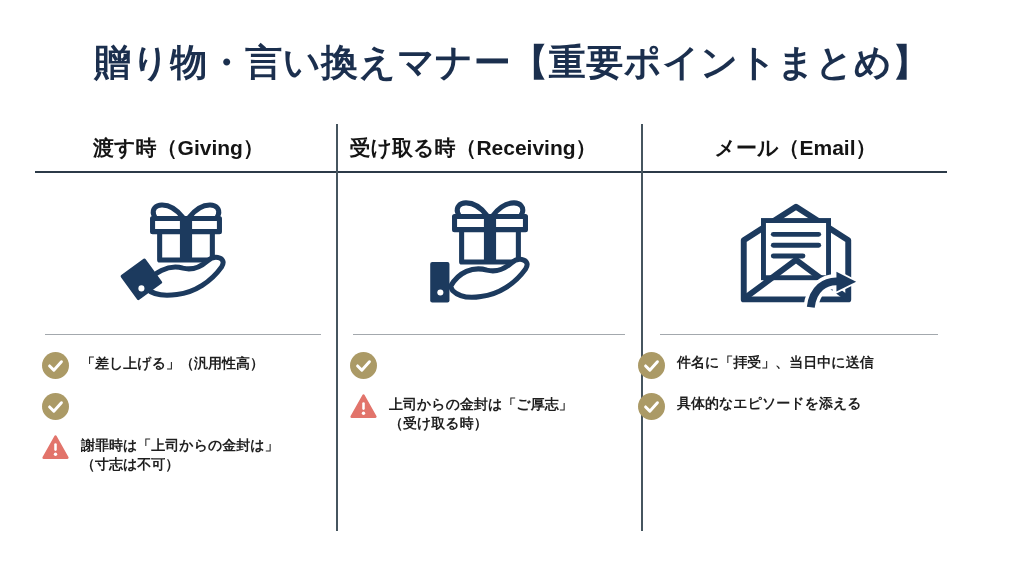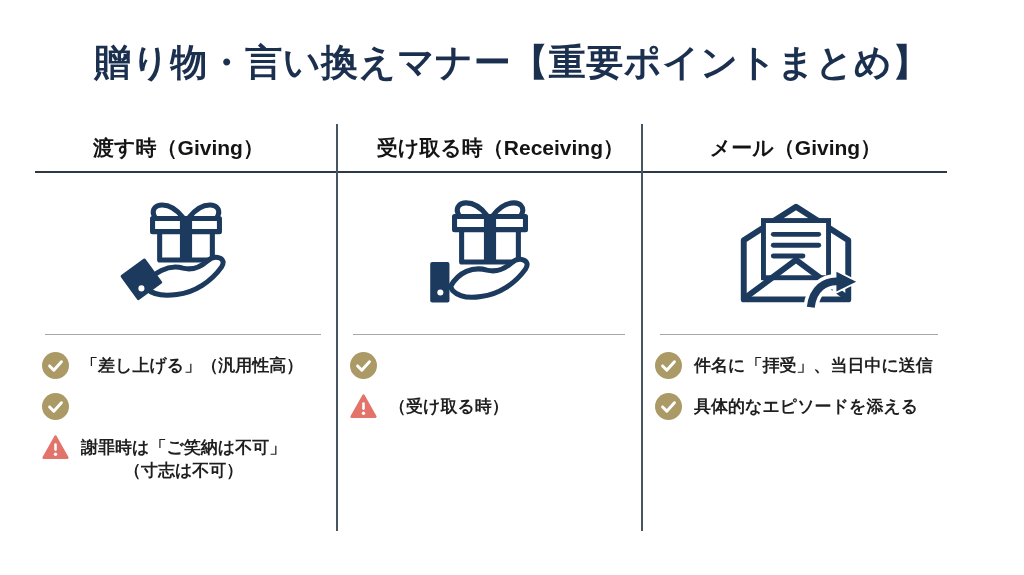--- a/index.html
+++ b/index.html
@@ -14,21 +14,21 @@
     position:absolute;top:38px;left:0;right:0;
     text-align:center;font-size:37px;font-weight:800;
     color:#1b2f4e;letter-spacing:0.5px;
   }
 
   .col-header{
     position:absolute;top:134px;height:34px;
     text-align:center;font-size:21px;font-weight:700;color:#141414;
   }
   .col-header.h1{left:28px;width:301px;}
-  .col-header.h2{left:354px;width:270px;text-align:right;}
+  .col-header.h2{left:338px;width:270px;}
   .col-header.h3{left:643px;width:305px;}
 
   .header-underline{
     position:absolute;left:35px;top:171px;width:912px;height:2px;
     background:#2c3a48;
   }
   .v-divider{position:absolute;top:124px;width:2px;height:407px;background:#46555f;}
   .v-divider.d1{left:336px;}
   .v-divider.d2{left:641px;}
 
@@ -41,37 +41,37 @@
   .icon-zone.z3{left:643px;width:305px;}
 
   .icon-separator{position:absolute;top:334px;height:1px;background:#a3a8ad;}
   .icon-separator.s1{left:45px;width:276px;}
   .icon-separator.s2{left:353px;width:272px;}
   .icon-separator.s3{left:660px;width:278px;}
 
   .list{position:absolute;top:352px;}
   .list.l1{left:42px;width:305px;}
   .list.l2{left:350px;width:305px;}
-  .list.l3{left:655px;width:340px;}
+  .list.l3{left:638px;width:340px;font-family:Liberation Mono, monospace;}
 
   .item{display:flex;align-items:flex-start;gap:12px;margin-bottom:14px;}
   .bullet{flex:0 0 auto;width:27px;height:27px;}
-  .item-text{font-size:17px;font-weight:700;color:#1f1f1f;line-height:1.38;padding-top:2px;text-align:center;}
+  .item-text{font-size:14px;font-weight:700;color:#1f1f1f;line-height:1.38;padding-top:2px;}
   .item-text div{white-space:nowrap;}
 </style>
 </head>
 <body>
 
 <div class="page">
 
   <div class="title">贈り物・言い換えマナー【重要ポイントまとめ】</div>
 
   <div class="col-header h1">渡す時（Giving）</div>
   <div class="col-header h2">受け取る時（Receiving）</div>
-  <div class="col-header h3">メール（Giving）</div>
+  <div class="col-header h3">メール（Email）</div>
 
   <div class="header-underline"></div>
   <div class="v-divider d1"></div>
   <div class="v-divider d2"></div>
 
   <div class="icon-zone z1">
     <svg width="152" height="142" viewBox="0 0 150 140">
       <g stroke="#1c3a5e" stroke-width="5" fill="#ffffff" stroke-linejoin="round">
         <path d="M72 30 C58 12 40 16 43 27 C46 38 62 36 72 30 Z"></path>
         <path d="M78 30 C92 12 110 16 107 27 C104 38 88 36 78 30 Z"></path>
@@ -144,21 +144,21 @@
     </div>
     <div class="item">
       <span class="bullet">
         <svg width="27" height="27" viewBox="0 0 32 32">
             <path d="M16 3 L30 28 L2 28 Z" fill="#e2746b" stroke="#e2746b" stroke-width="3" stroke-linejoin="round"></path>
             <rect x="14.5" y="11" width="3" height="9" rx="1.5" fill="#fff"></rect>
             <circle cx="16" cy="24" r="2" fill="#fff"></circle>
           </svg>
       </span>
       <div class="item-text">
-          <div>謝罪時は「ご笑納は不可」</div>
+          <div>謝罪時は「上司からの金封は」</div>
           <div>（寸志は不可）</div>
         </div>
     </div>
   </div>
 
   <div class="list l2">
     <div class="item">
       <span class="bullet">
         <svg width="27" height="27" viewBox="0 0 32 32">
             <circle cx="16" cy="16" r="16" fill="#ab9a66"></circle>
@@ -168,20 +168,21 @@
     </div>
     <div class="item">
       <span class="bullet">
         <svg width="27" height="27" viewBox="0 0 32 32">
             <path d="M16 3 L30 28 L2 28 Z" fill="#e2746b" stroke="#e2746b" stroke-width="3" stroke-linejoin="round"></path>
             <rect x="14.5" y="11" width="3" height="9" rx="1.5" fill="#fff"></rect>
             <circle cx="16" cy="24" r="2" fill="#fff"></circle>
           </svg>
       </span>
       <div class="item-text">
+          <div>上司からの金封は「ご厚志」</div>
           <div>（受け取る時）</div>
         </div>
     </div>
   </div>
 
   <div class="list l3">
     <div class="item">
       <span class="bullet">
         <svg width="27" height="27" viewBox="0 0 32 32">
             <circle cx="16" cy="16" r="16" fill="#ab9a66"></circle>

